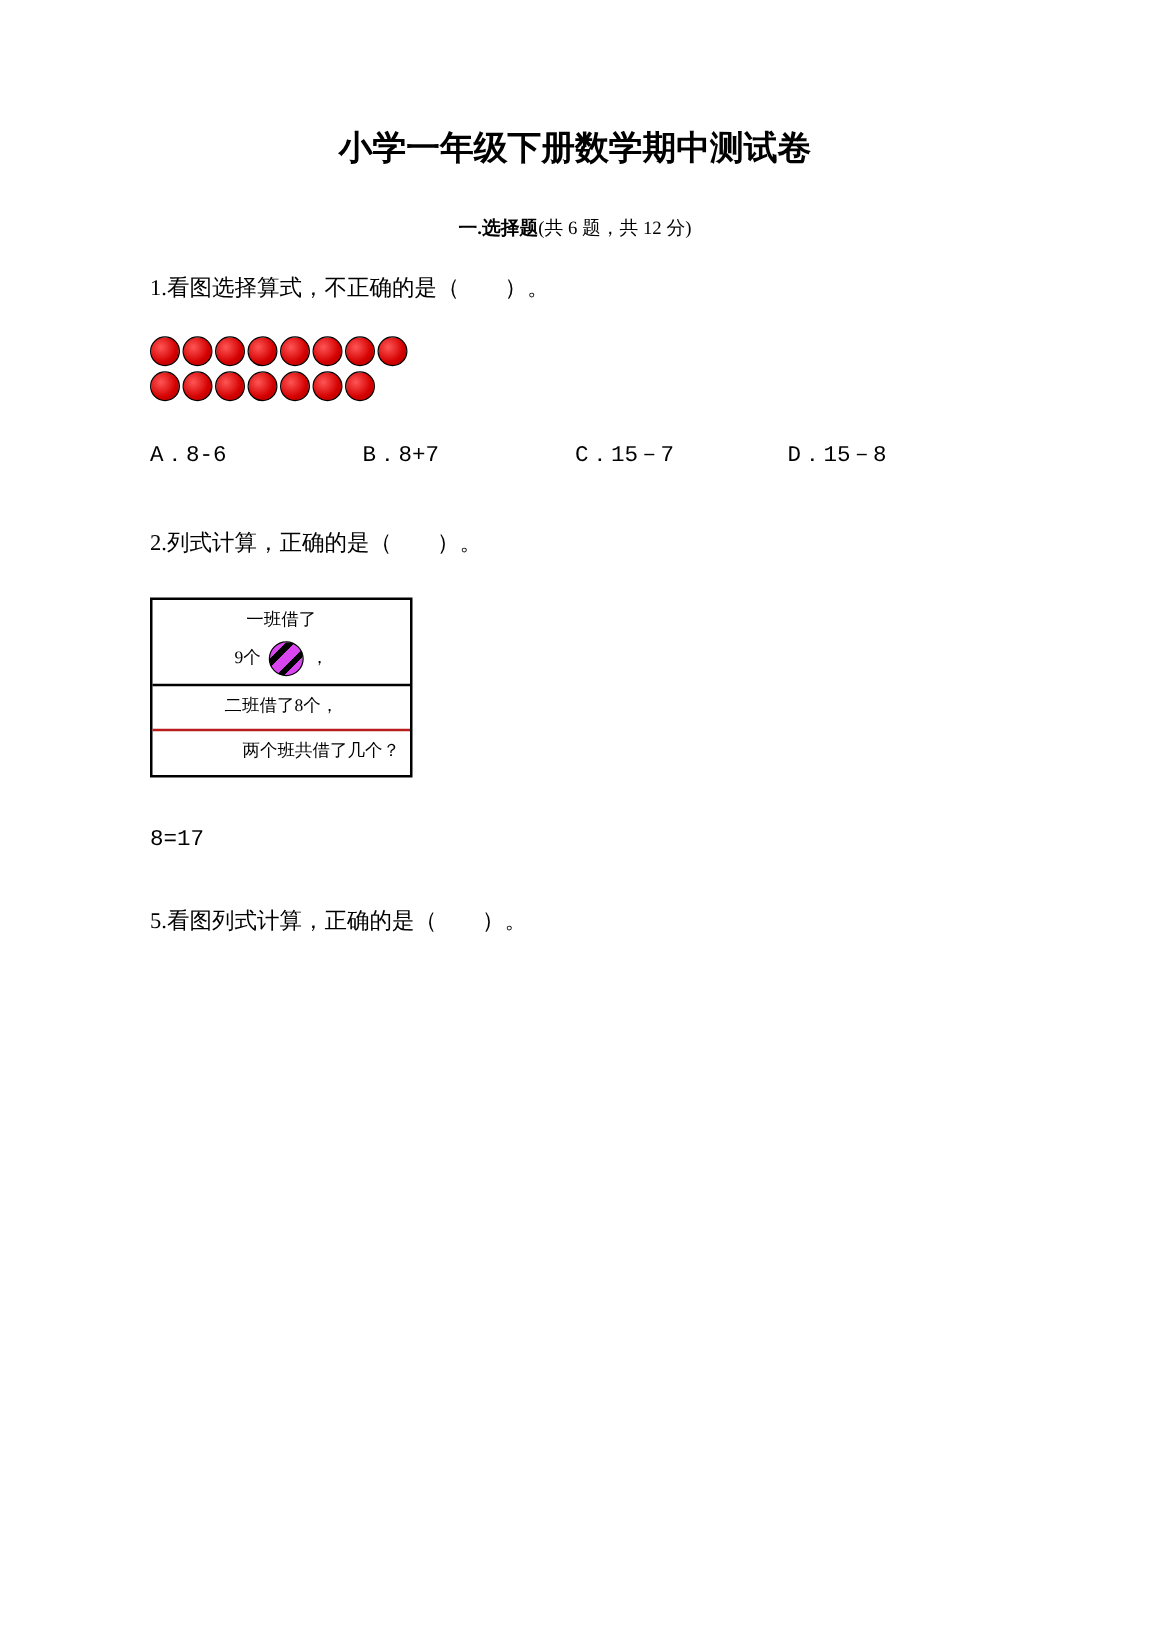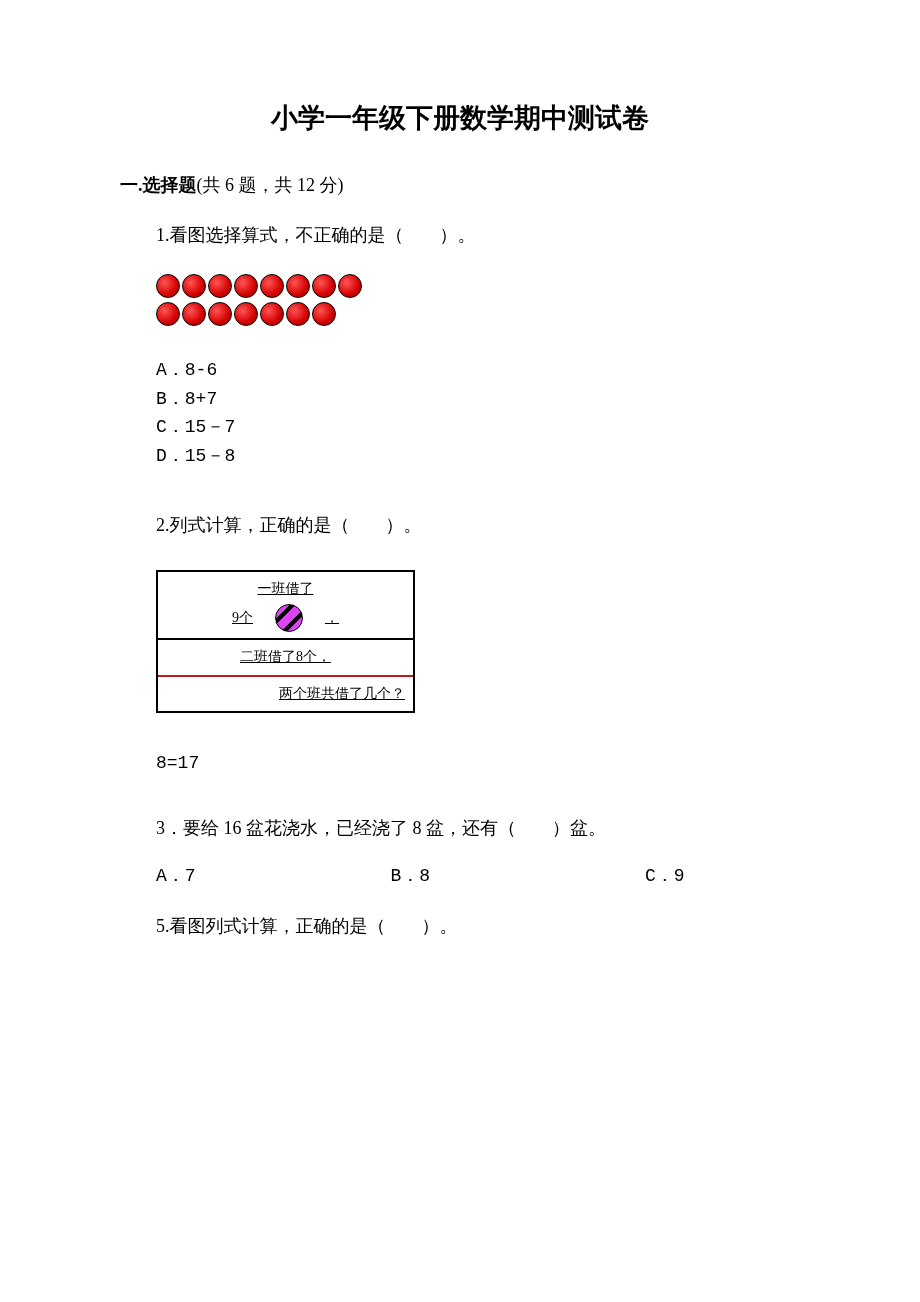--- a/index.html
+++ b/index.html
@@ -17,39 +17,38 @@
       position: relative;
     }
     .title {
       text-align: center;
       font-size: 27px;
       font-weight: bold;
       margin-bottom: 37px;
       font-family: "SimHei", "黑体", sans-serif;
     }
     .section-header {
-      font-size: 18px;
+      font-size: 15px;
       margin-bottom: 24px;
+      text-align: center;
     }
     .section-header .label {
       font-weight: bold;
     }
     .question {
       font-size: 18px;
       line-height: 1.6;
       margin-bottom: 20px;
-      margin-left: 36px;
     }
     .q-text {
       margin-bottom: 18px;
     }
     .options-row {
       display: flex;
       margin-bottom: 18px;
-      flex-direction: column;
     }
     .options-row .opt {
       font-family: "Courier New", monospace;
       font-size: 18px;
     }
     .opt-4col .opt { flex: 0 0 25%; }
     .dots-group {
       margin: 24px 0 30px 0;
     }
     .dots-row {
@@ -62,32 +61,31 @@
       border-radius: 50%;
       background: radial-gradient(circle at 35% 35%, #ff5555, #d40000 60%, #a00000);
       border: 1px solid #000;
       margin-right: 2px;
     }
     .q2-box-wrap {
       margin: 30px 0 36px 0;
     }
     .q2-box {
       border: 2px solid #000;
-      width: 259px;
+      width: 210px;
       font-size: 14px;
       font-family: "SimSun", serif;
-      text-decoration: underline;
     }
     .q2-top {
       border-bottom: 2px solid #000;
       padding: 6px 8px;
       text-align: center;
     }
     .q2-top-line1 { margin-bottom: 4px; }
-    .q2-top-line2 { display: flex; align-items: center; justify-content: center; gap: 22px; }
+    .q2-top-line2 { display: flex; align-items: center; justify-content: center; gap: 6px; }
     .ball {
       width: 28px;
       height: 28px;
       border-radius: 50%;
       background: linear-gradient(135deg, #d946ef 0%, #d946ef 25%, #000 25%, #000 38%, #d946ef 38%, #d946ef 60%, #000 60%, #000 73%, #d946ef 73%);
       border: 1px solid #000;
       display: inline-block;
     }
     .q2-mid {
       border-bottom: 2px solid #b91c1c;
@@ -176,27 +174,19 @@
             <span>，</span>
           </div>
         </div>
         <div class="q2-mid">二班借了8个，</div>
         <div class="q2-bot">两个班共借了几个？</div>
       </div>
     </div>
     <div class="q2-cont">8=17</div>
   </div>
 
-  <div class="question">
-    <div class="q-text">3．要给 16 盆花浇水，已经浇了 8 盆，还有（　　）盆。</div>
-    <div class="inline-opts q3-opts" style="margin-bottom:22px;">
-      <span class="opt">A．7</span>
-      <span class="opt">B．8</span>
-      <span class="opt">C．9</span>
-    </div>
-  </div>
 
 
   <div class="question">
     <div class="q-text">5.看图列式计算，正确的是（　　）。</div>
   </div>
 
 </div>
 
 </body></html>

